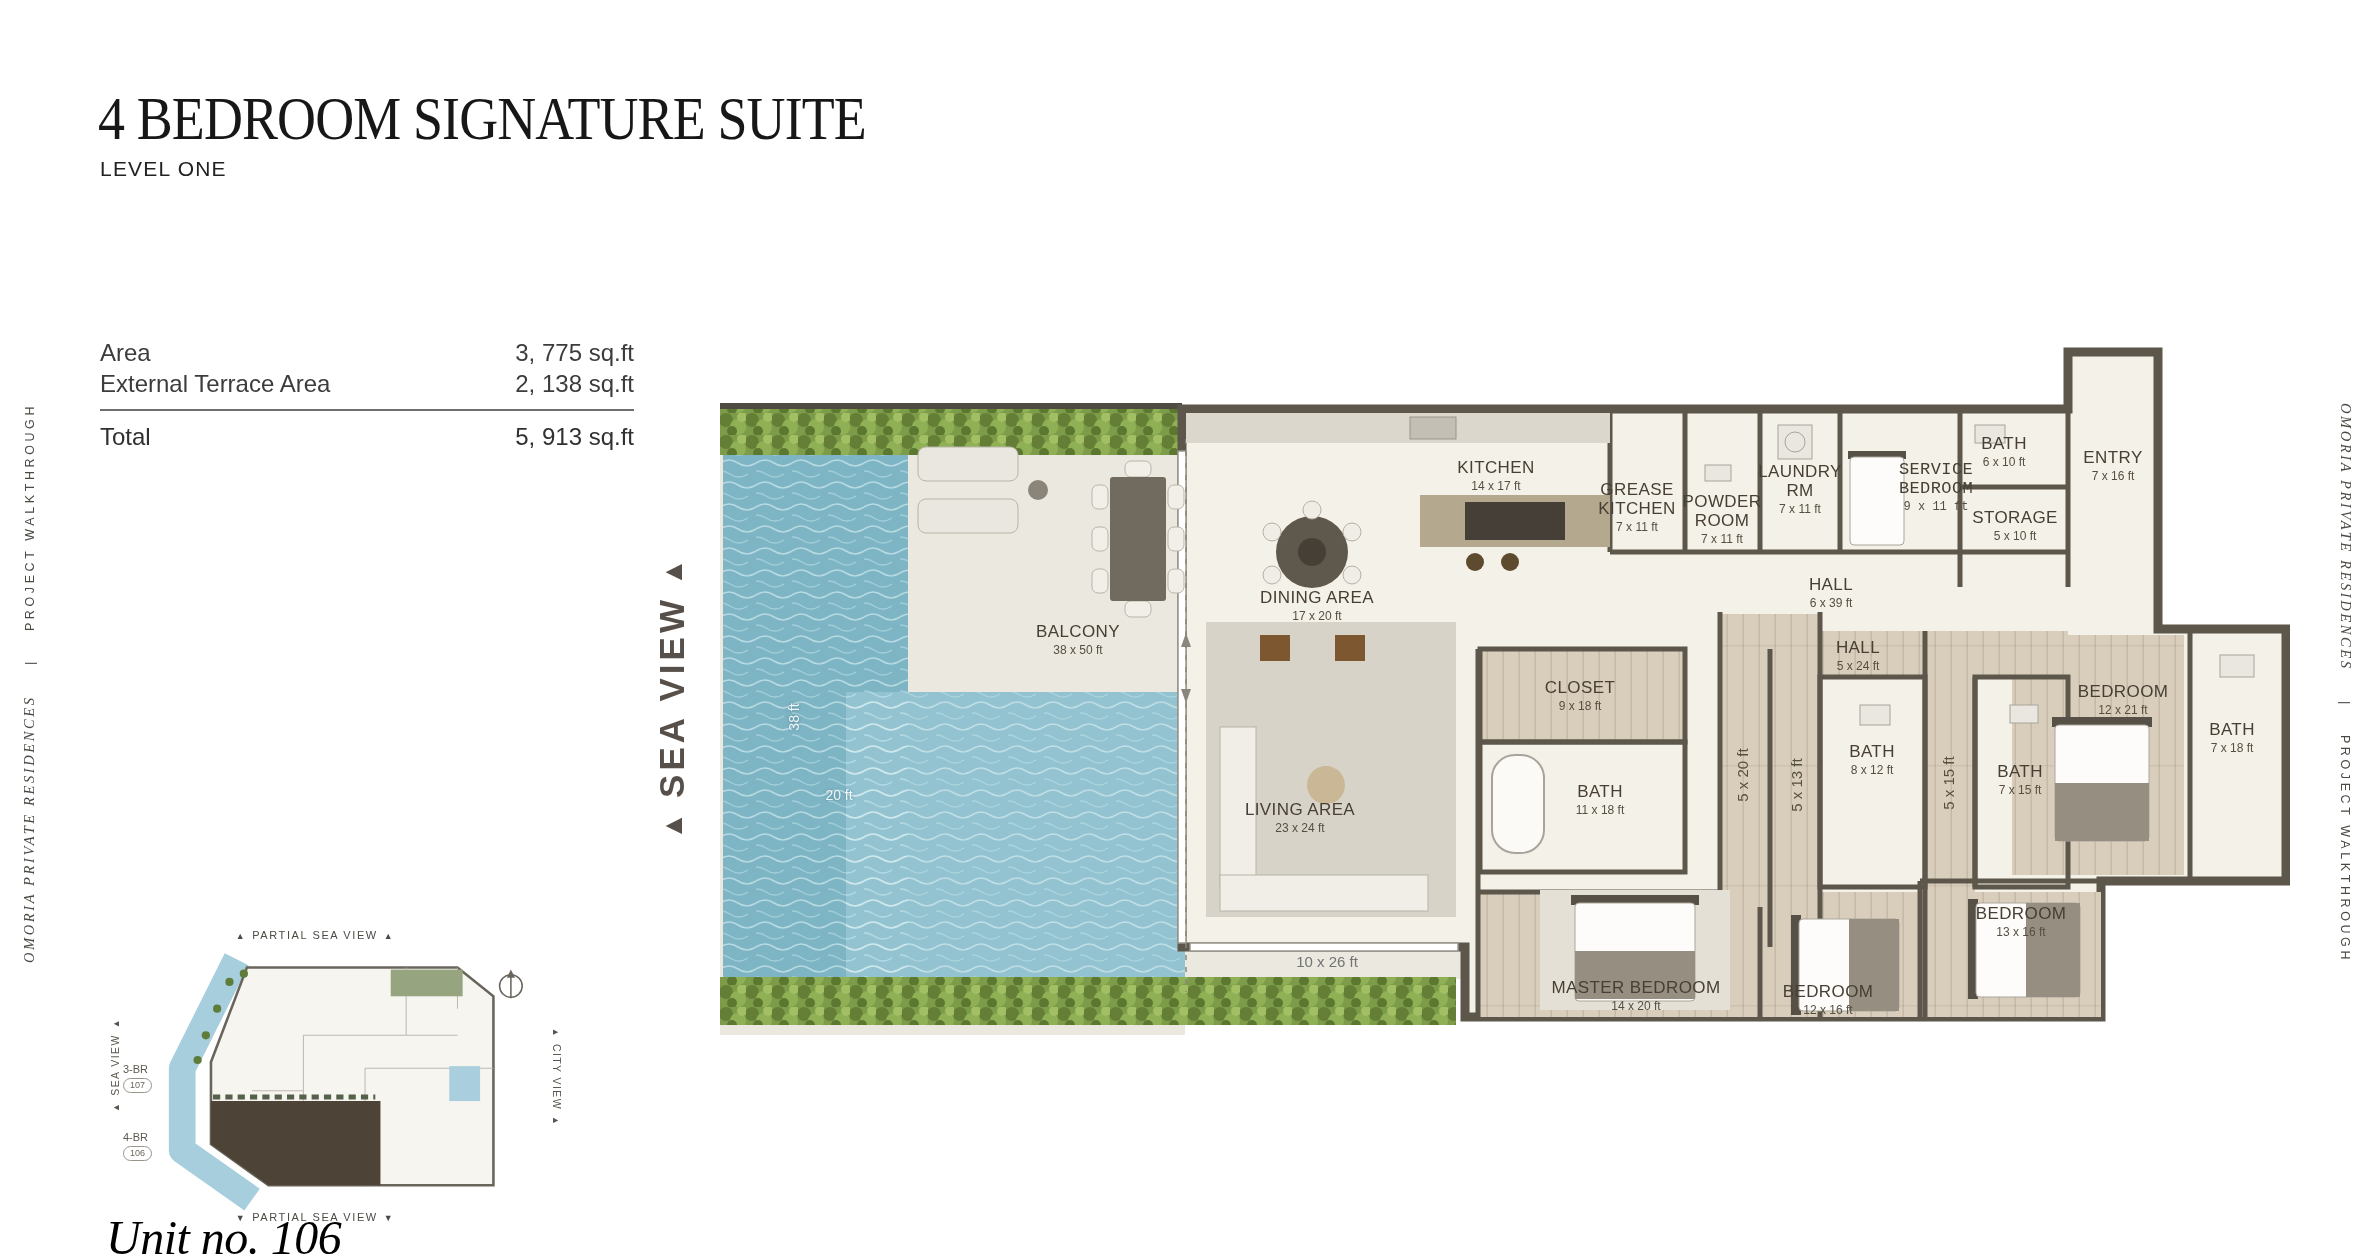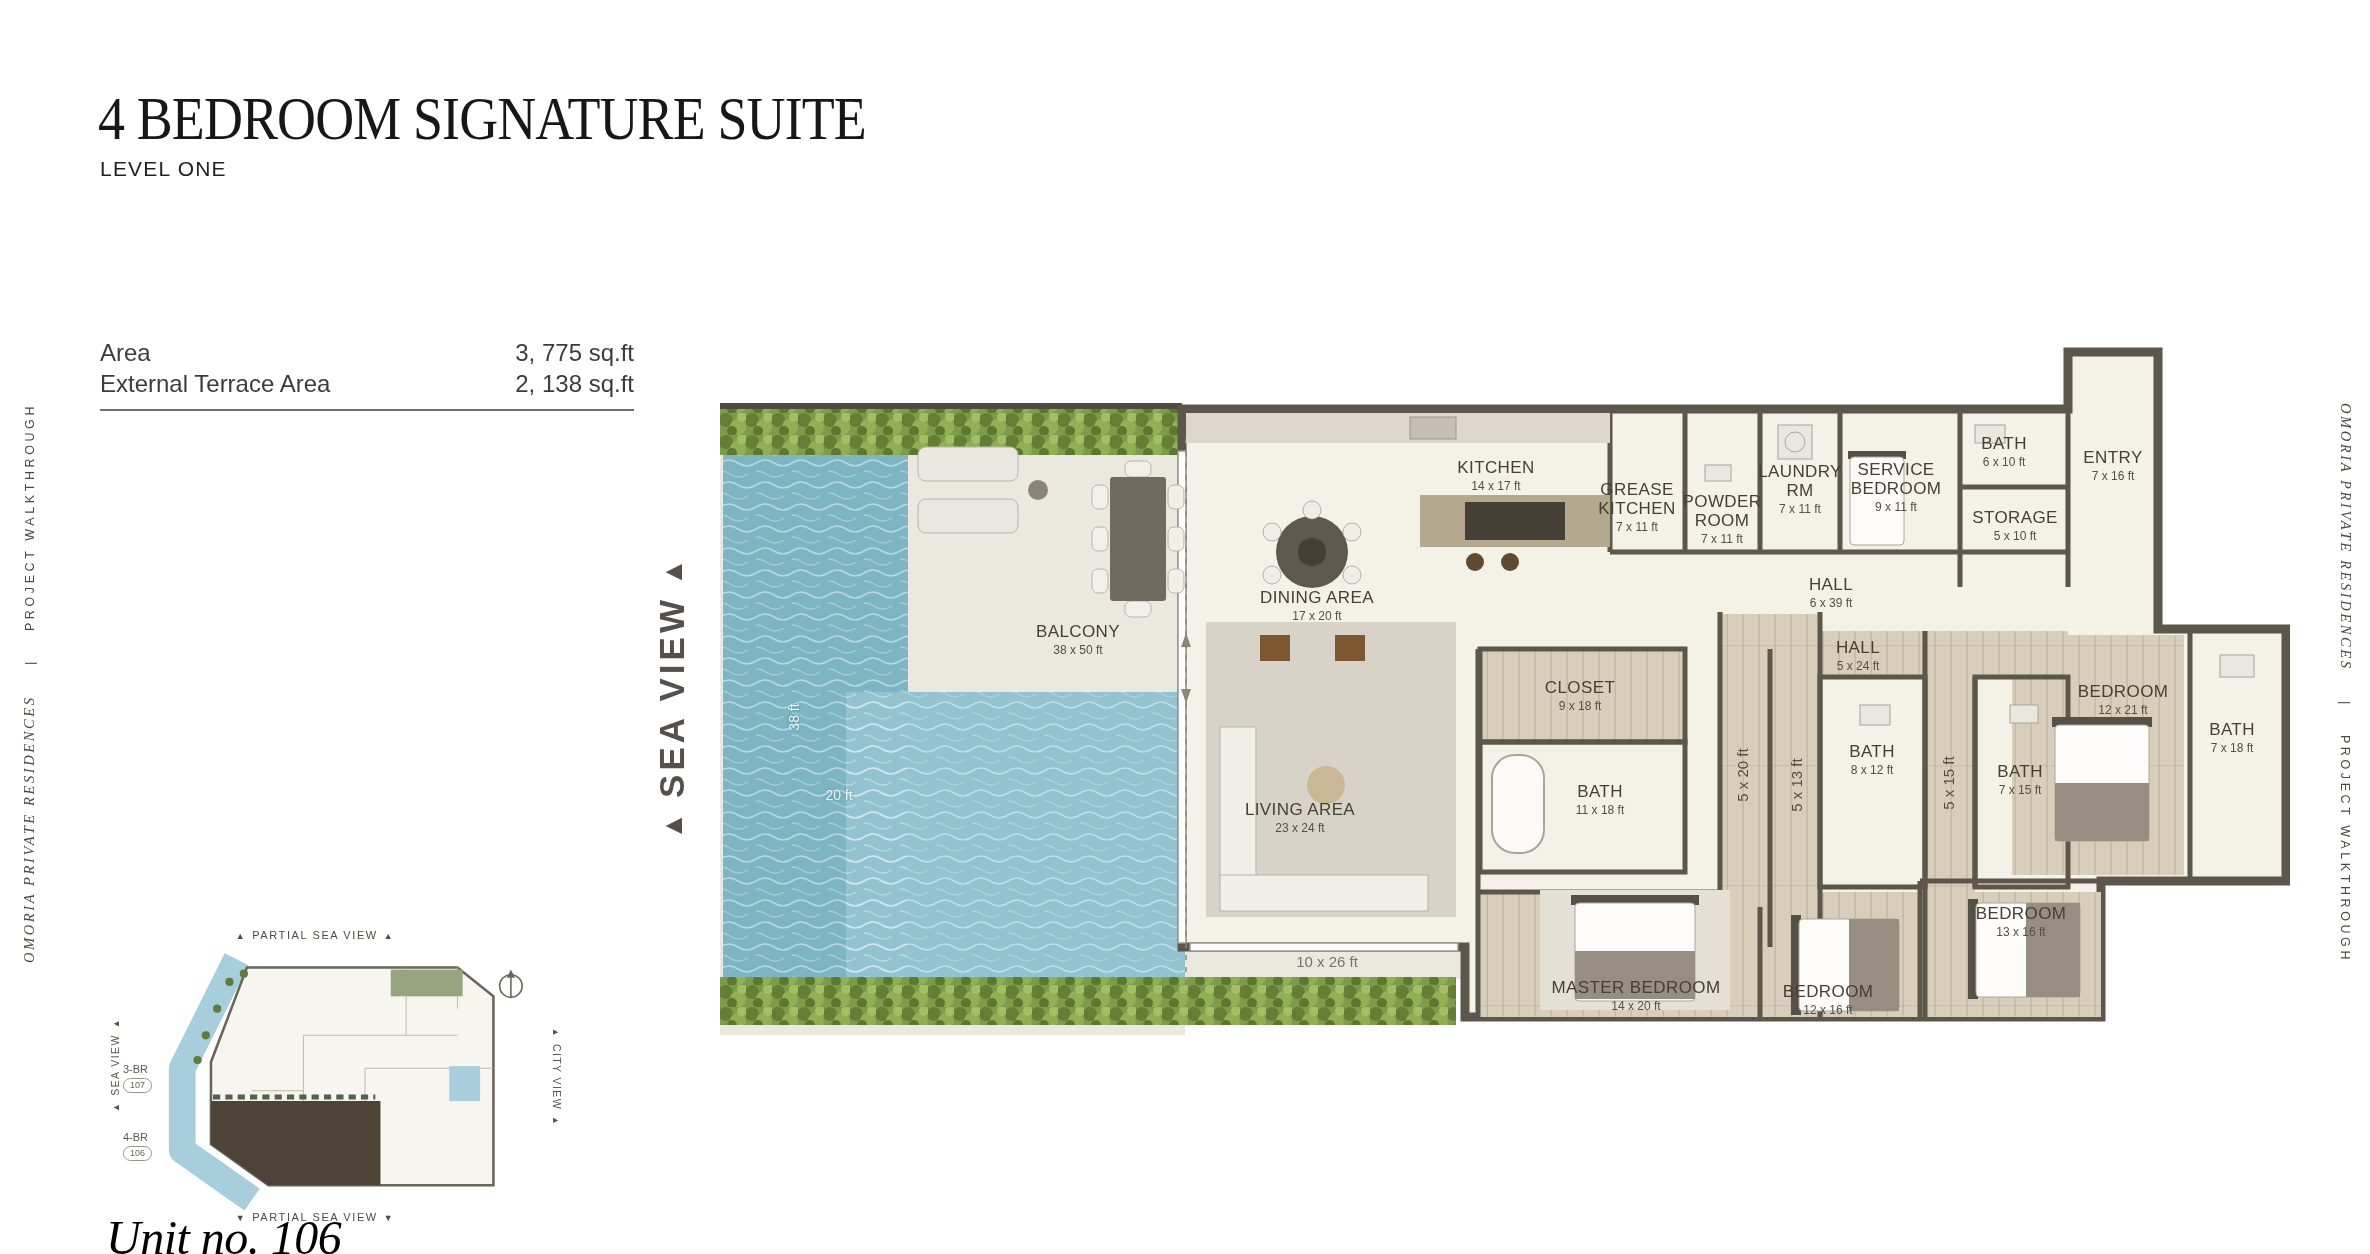--- a/index.html
+++ b/index.html
@@ -76,20 +76,24 @@
   <div class="area-table">
     <div class="area-row">
       <span>Area</span>
       <span>3, 775 sq.ft</span>
     </div>
     <div class="area-row">
       <span>External Terrace Area</span>
       <span>2, 138 sq.ft</span>
     </div>
     <div class="area-divider"></div>
+    <div class="area-total">
+      <span>Total</span>
+      <span>5, 913 sq.ft</span>
+    </div>
   </div>
 
   <div class="side-text left">
     <span class="side-brand">OMORIA PRIVATE RESIDENCES</span>
     <span class="side-sep">|</span>
     <span class="side-tag">PROJECT WALKTHROUGH</span>
   </div>
   <div class="side-text right">
     <span class="side-brand">OMORIA PRIVATE RESIDENCES</span>
     <span class="side-sep">|</span>
@@ -251,21 +255,21 @@
       <span class="dm">7 x 11 ft</span>
       </div>
     <div class="room-label wrap" style="left:1002px;top:172px;">
       <span class="nm">POWDER ROOM</span>
       <span class="dm">7 x 11 ft</span>
       </div>
     <div class="room-label wrap" style="left:1080px;top:142px;">
       <span class="nm">LAUNDRY RM</span>
       <span class="dm">7 x 11 ft</span>
       </div>
-    <div class="room-label wrap" style="left:1176px;top:140px;">
+    <div class="room-label wrap" style="left:1216px;top:140px;font-family:Liberation Mono, monospace;">
       <span class="nm">SERVICE BEDROOM</span>
       <span class="dm">9 x 11 ft</span>
       </div>
     <div class="room-label" style="left:1284px;top:104px;">
       <span class="nm">BATH</span>
       <span class="dm">6 x 10 ft</span>
       </div>
     <div class="room-label" style="left:1393px;top:118px;">
       <span class="nm">ENTRY</span>
       <span class="dm">7 x 16 ft</span>

